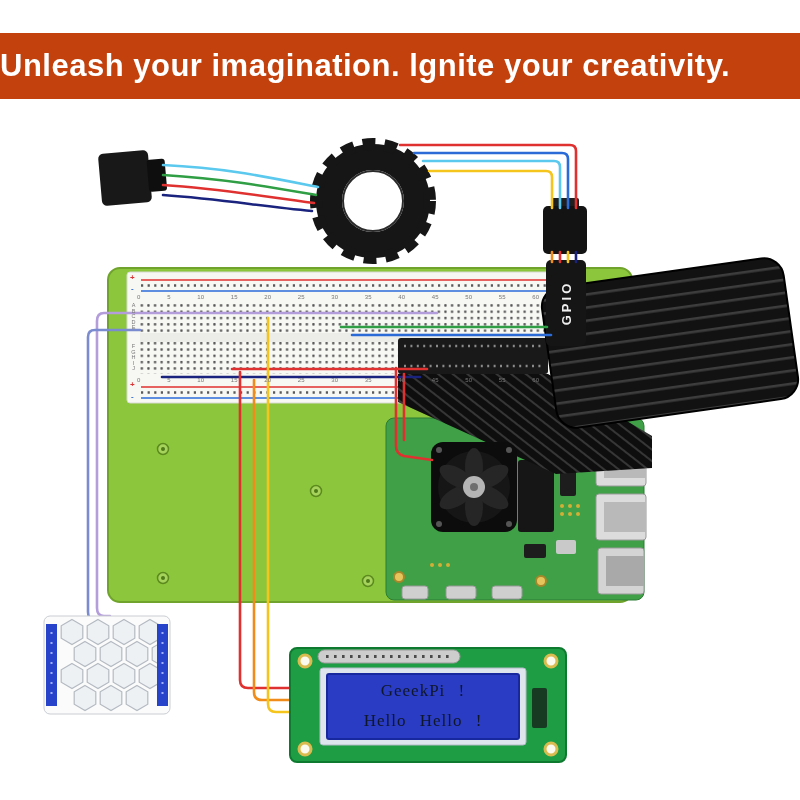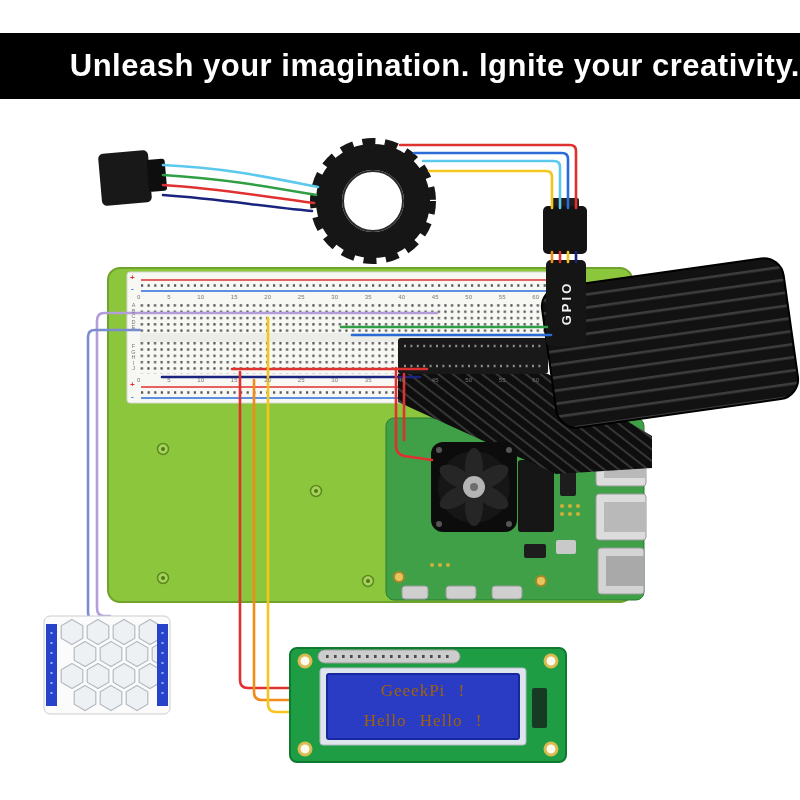--- a/index.html
+++ b/index.html
@@ -2,21 +2,21 @@
 <html><head>
 <meta charset="utf-8">
 <style>
   html,body{margin:0;padding:0;}
   body{
     width:800px;height:800px;position:relative;overflow:hidden;
     background:#ffffff;font-family:"Liberation Sans", sans-serif;
   }
   .banner{
     position:absolute;left:0;top:33px;width:800px;height:66px;
-    background:#000000;color:#ffffff;display:flex;align-items:center;justify-content:flex-end;
+    background:#c2410c;color:#ffffff;display:flex;align-items:center;justify-content:flex-start;
     font-weight:bold;font-size:31px;white-space:nowrap;letter-spacing:0.5px;
   }
   .scene{position:absolute;left:0;top:0;}
   .gpio-label{
     position:absolute;left:526px;top:283px;width:80px;height:40px;
     transform:rotate(-90deg);display:flex;align-items:center;justify-content:center;
     color:#f0f0f0;font-size:13px;font-weight:bold;letter-spacing:3px;
   }
   .bb-numbers{
     position:absolute;left:137px;width:402px;display:flex;justify-content:space-between;
@@ -31,21 +31,21 @@
   .bb-letters-top{top:303px;height:27px;}
   .bb-letters-bottom{top:344px;height:27px;}
   .rail-mark{position:absolute;font-size:8px;line-height:1;font-weight:bold;}
   .rm-red{color:#e03131;}
   .rm-blue{color:#2b6bd8;}
   .plus-top{left:130px;top:274px;}
   .minus-top{left:131px;top:285px;}
   .plus-bottom{left:130px;top:381px;}
   .minus-bottom{left:131px;top:393px;}
   .lcd-line{
-    position:absolute;left:327px;width:192px;text-align:center;color:#a16207;
+    position:absolute;left:327px;width:192px;text-align:center;color:#0f172a;
     font-family:"Liberation Serif", serif;font-size:17px;word-spacing:8px;letter-spacing:1px;
   }
   .lcd-line1{top:681px;}
   .lcd-line2{top:711px;}
 </style>
 </head>
 <body>
 
 <svg class="scene" width="800" height="800" viewBox="0 0 800 800">
   <defs>

